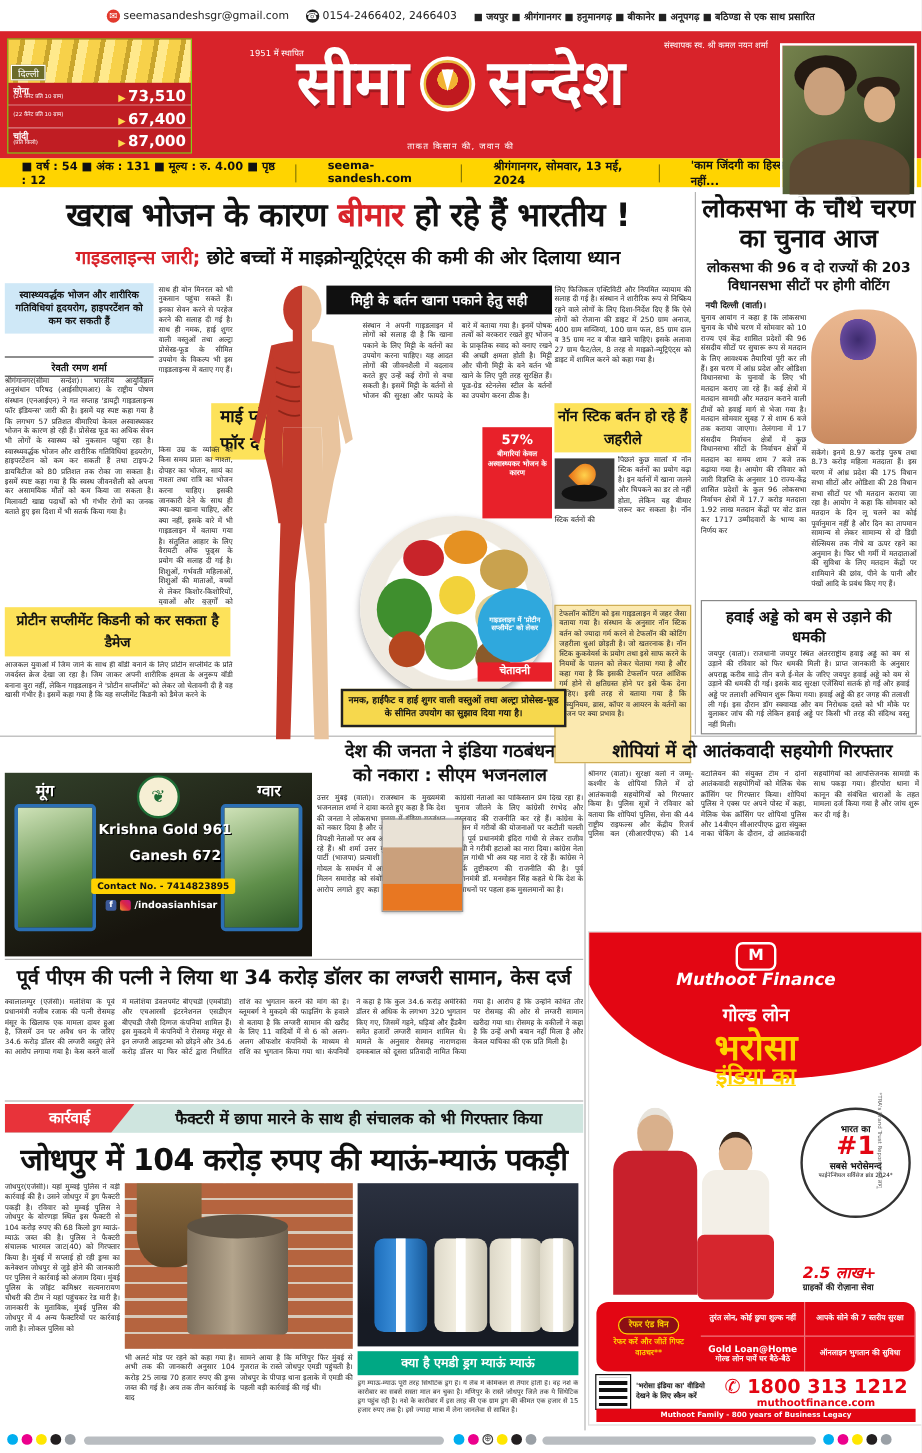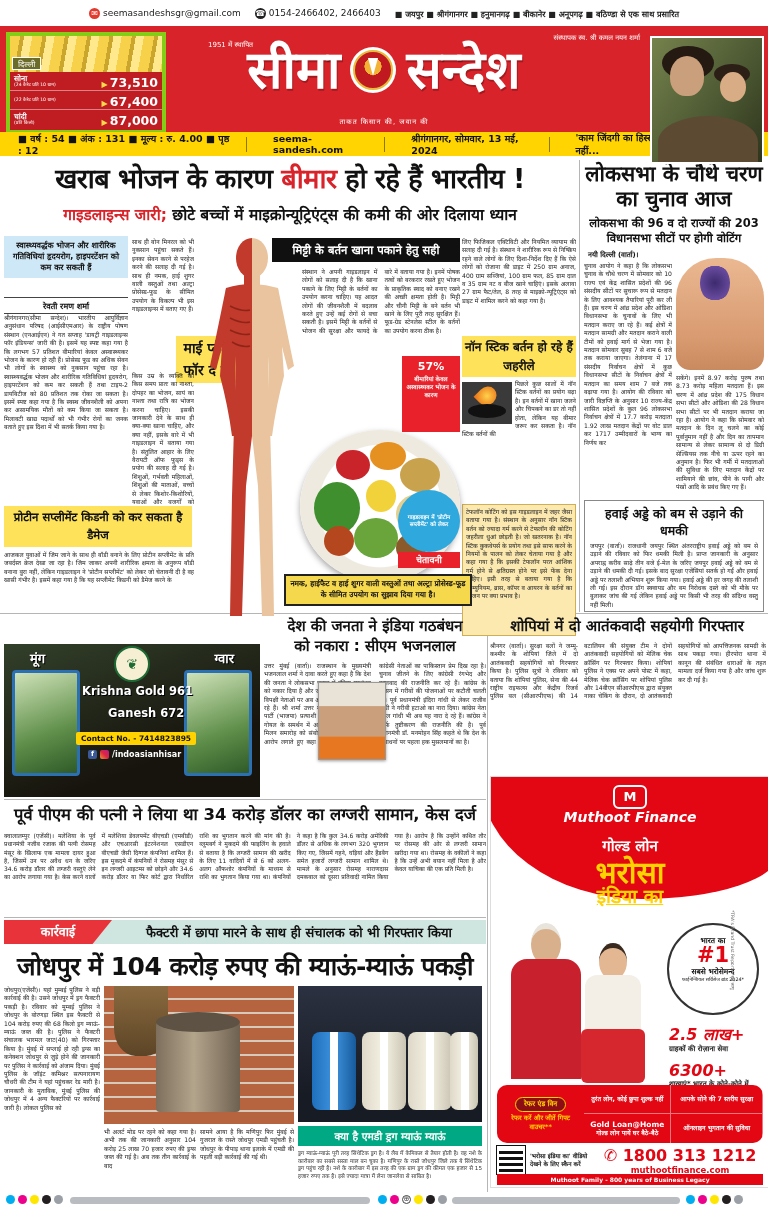--- a/index.html
+++ b/index.html
@@ -5,21 +5,21 @@
   html,body{margin:0;padding:0;background:#e9e9e9;}
   #page{position:relative;width:768px;height:1211px;margin:0 auto;background:#fff;overflow:hidden;
         font-family:"DejaVu Sans",sans-serif;color:#111;}
   .abs{position:absolute;}
   .t{font-size:6.1px;line-height:1.38;text-align:justify;overflow:hidden;color:#222;}
   
   #topbar{left:0;top:0;width:768px;height:26px;display:flex;align-items:center;justify-content:center;gap:14px;font-size:9px;color:#222;}
   .ticon{display:inline-block;width:11px;height:11px;border-radius:50%;background:#e23a2e;color:#fff;font-size:8px;line-height:11px;text-align:center;margin-right:3px;}
   
   #masthead{left:0;top:26px;width:768px;height:106px;background:#d8232a;}
-  #rates{left:6px;top:32px;width:152px;height:94px;border:4px solid #84cc16;background:#c01d23;}
+  #rates{left:6px;top:32px;width:152px;height:94px;border:1px solid #84cc16;background:#c01d23;}
   #gold-img{height:36px;background:
     repeating-linear-gradient(100deg,#f7d14a 0 10px,#caa62c 10px 14px,#ffe98c 14px 22px);position:relative;}
   #delhi-badge{position:absolute;left:2px;bottom:2px;background:#6b6b2a;color:#fff;font-size:8px;padding:0 5px;border:1px solid #fff;}
   .rrow{display:flex;align-items:center;justify-content:space-between;padding:0 4px;height:18px;border-bottom:1px solid rgba(255,255,255,.45);color:#fff;}
   .rlbl{font-size:7.5px;font-weight:bold;line-height:1.05;}
   .rsub{font-size:4.6px;display:block;font-weight:normal;}
   .rarr{color:#ffd94c;font-size:8px;margin:0 2px;}
   .rval{font-size:12.5px;font-weight:bold;}
   #est{left:208px;top:40px;color:#fff;font-size:7px;}
   #founder{right:128px;top:33px;color:#fff;font-size:7px;}
@@ -144,21 +144,21 @@
   .md-head{position:absolute;left:102px;top:26px;width:28px;height:32px;border-radius:50%;background:#e2b792;border-top:5px solid #3a2a1e;}
   .md-top{position:absolute;left:88px;top:58px;width:56px;height:56px;border-radius:12px 12px 0 0;background:#f3efe7;}
   .md-skirt{position:absolute;left:84px;top:112px;width:64px;height:54px;border-radius:6px;background:#d6262e;}
   #mu-badge{position:absolute;left:176px;top:146px;width:92px;height:92px;border:2px solid #333;border-radius:50%;text-align:center;background:#fff;box-sizing:border-box;padding-top:10px;}
   #mu-badge .b1{font-size:7.5px;font-weight:bold;}
   #mu-badge .b2{font-size:21px;font-weight:bold;color:#e30613;line-height:1;}
   #mu-badge .b3{font-size:7.5px;font-weight:bold;}
   #mu-badge .b4{font-size:4.8px;}
   #mu-s1{position:absolute;left:178px;top:246px;}
   #mu-s2{position:absolute;left:178px;top:284px;}
-  .mu-stat{font-size:16px;font-weight:bold;color:#e30613;font-style:italic;}
+  .mu-stat{font-size:13px;font-weight:bold;color:#e30613;font-style:italic;margin-top:28px;}
   .mu-ssub{font-size:7px;font-weight:bold;color:#222;line-height:1.25;}
   #mu-feats{position:absolute;left:6px;top:308px;width:266px;height:58px;background:#e30613;border-radius:10px;display:grid;grid-template-columns:1fr 1fr 1.05fr;grid-template-rows:1fr 1fr;color:#fff;}
   .fcell{font-size:6.3px;font-weight:bold;text-align:center;display:flex;flex-direction:column;align-items:center;justify-content:center;padding:1px 3px;border-right:1px solid rgba(255,255,255,.45);line-height:1.3;}
   .fcell.r1{border-bottom:1px solid rgba(255,255,255,.45);}
   .fcell.last{border-right:none;grid-row:1/3;}
   .refer-badge{background:#8c0e14;border:1px solid #ffd200;border-radius:8px;color:#ffd200;font-size:7px;font-weight:bold;padding:2px 8px;margin-bottom:2px;}
   .refer-text{color:#ffd200;font-size:6.5px;font-weight:bold;}
   .gl-big{font-size:7.5px;}
   #mu-qr-row{position:absolute;left:6px;top:370px;width:266px;height:26px;display:flex;align-items:center;gap:5px;}
   #qr{width:24px;height:24px;background:

